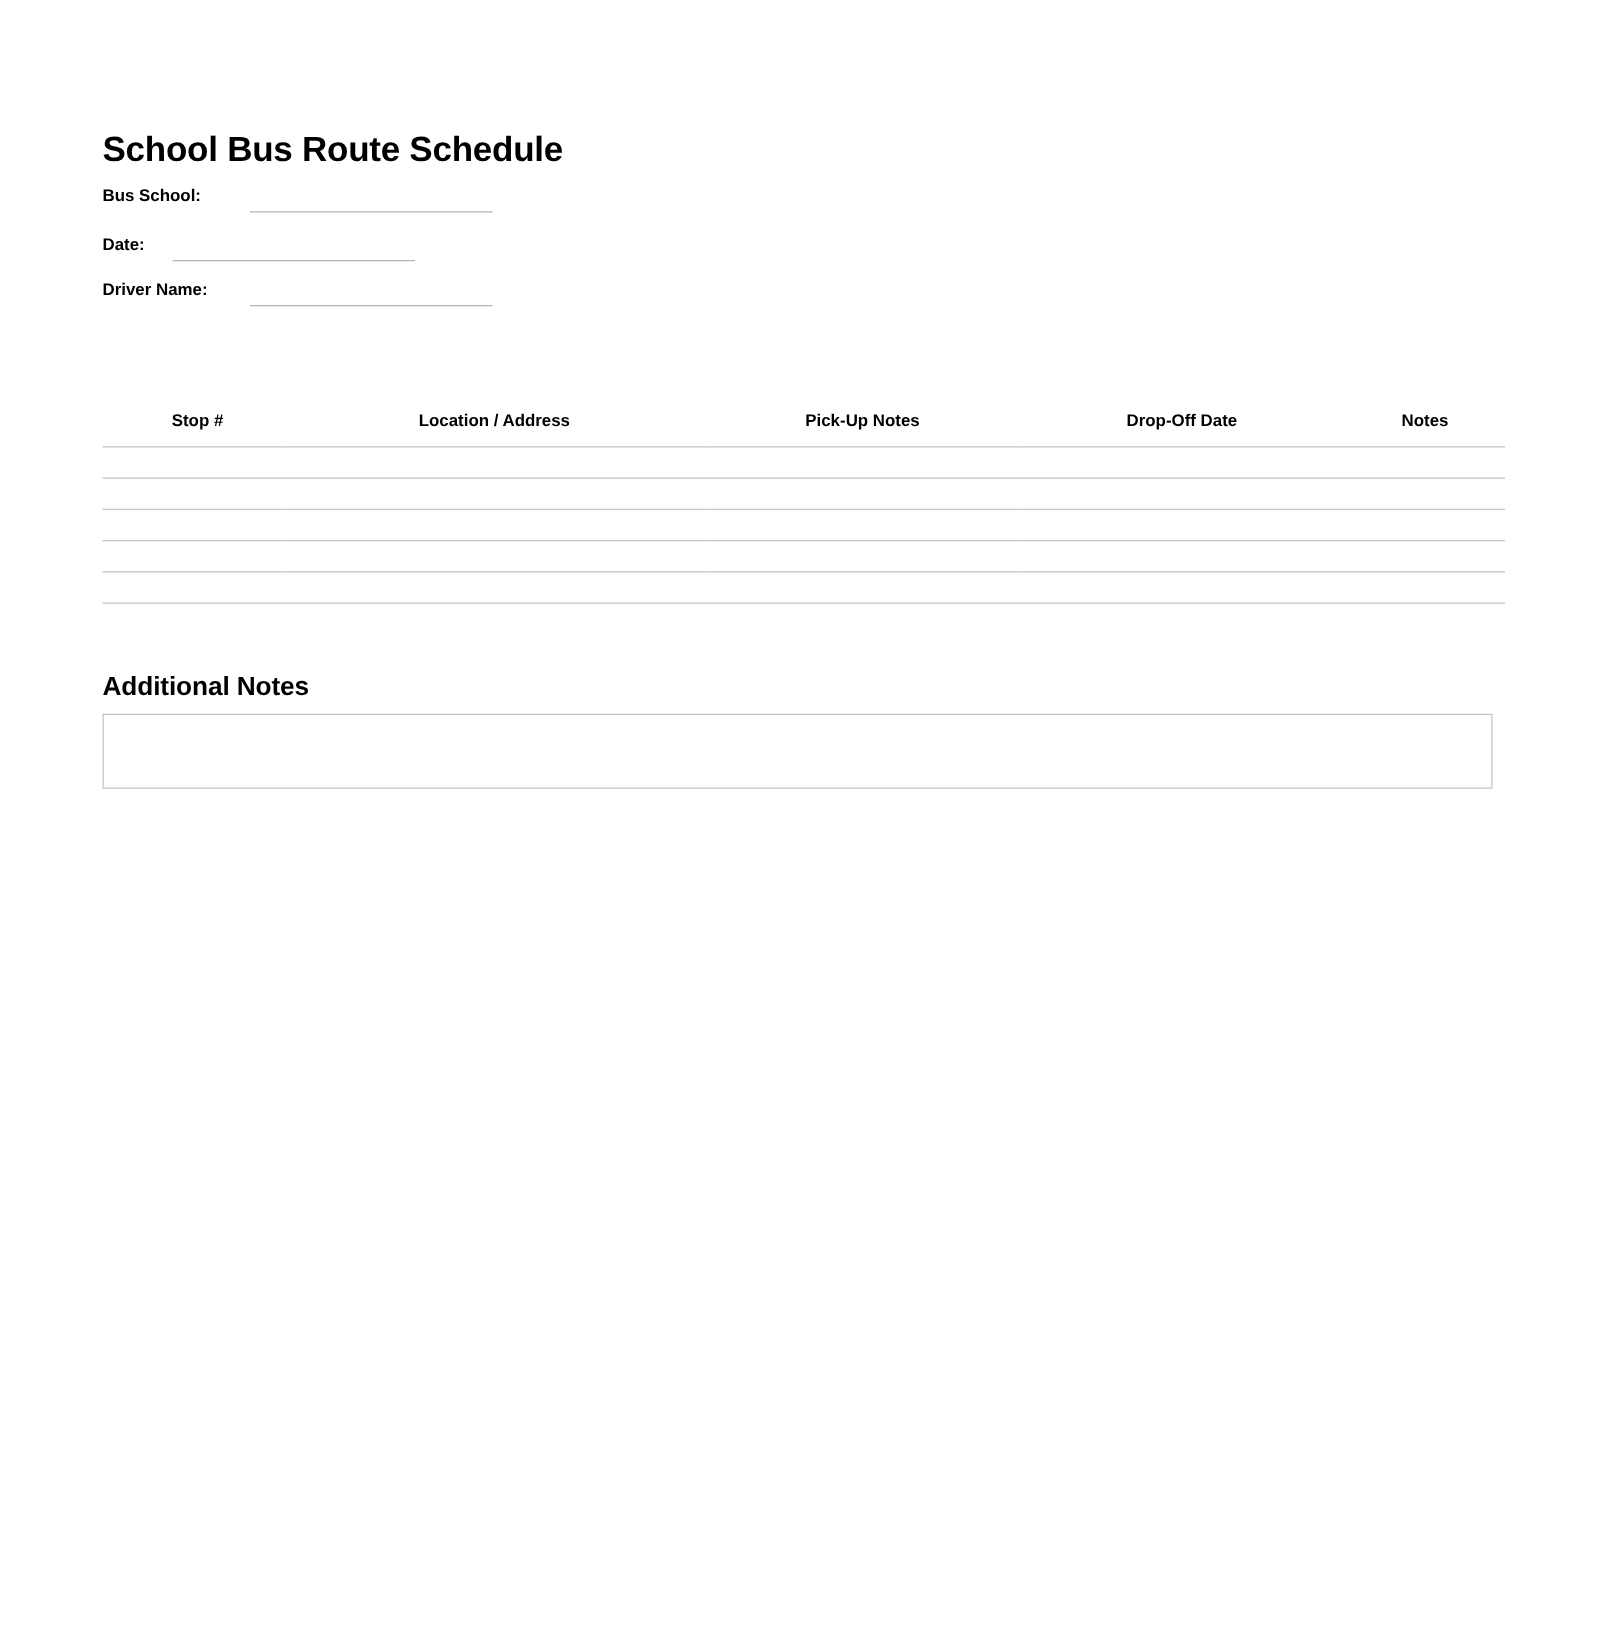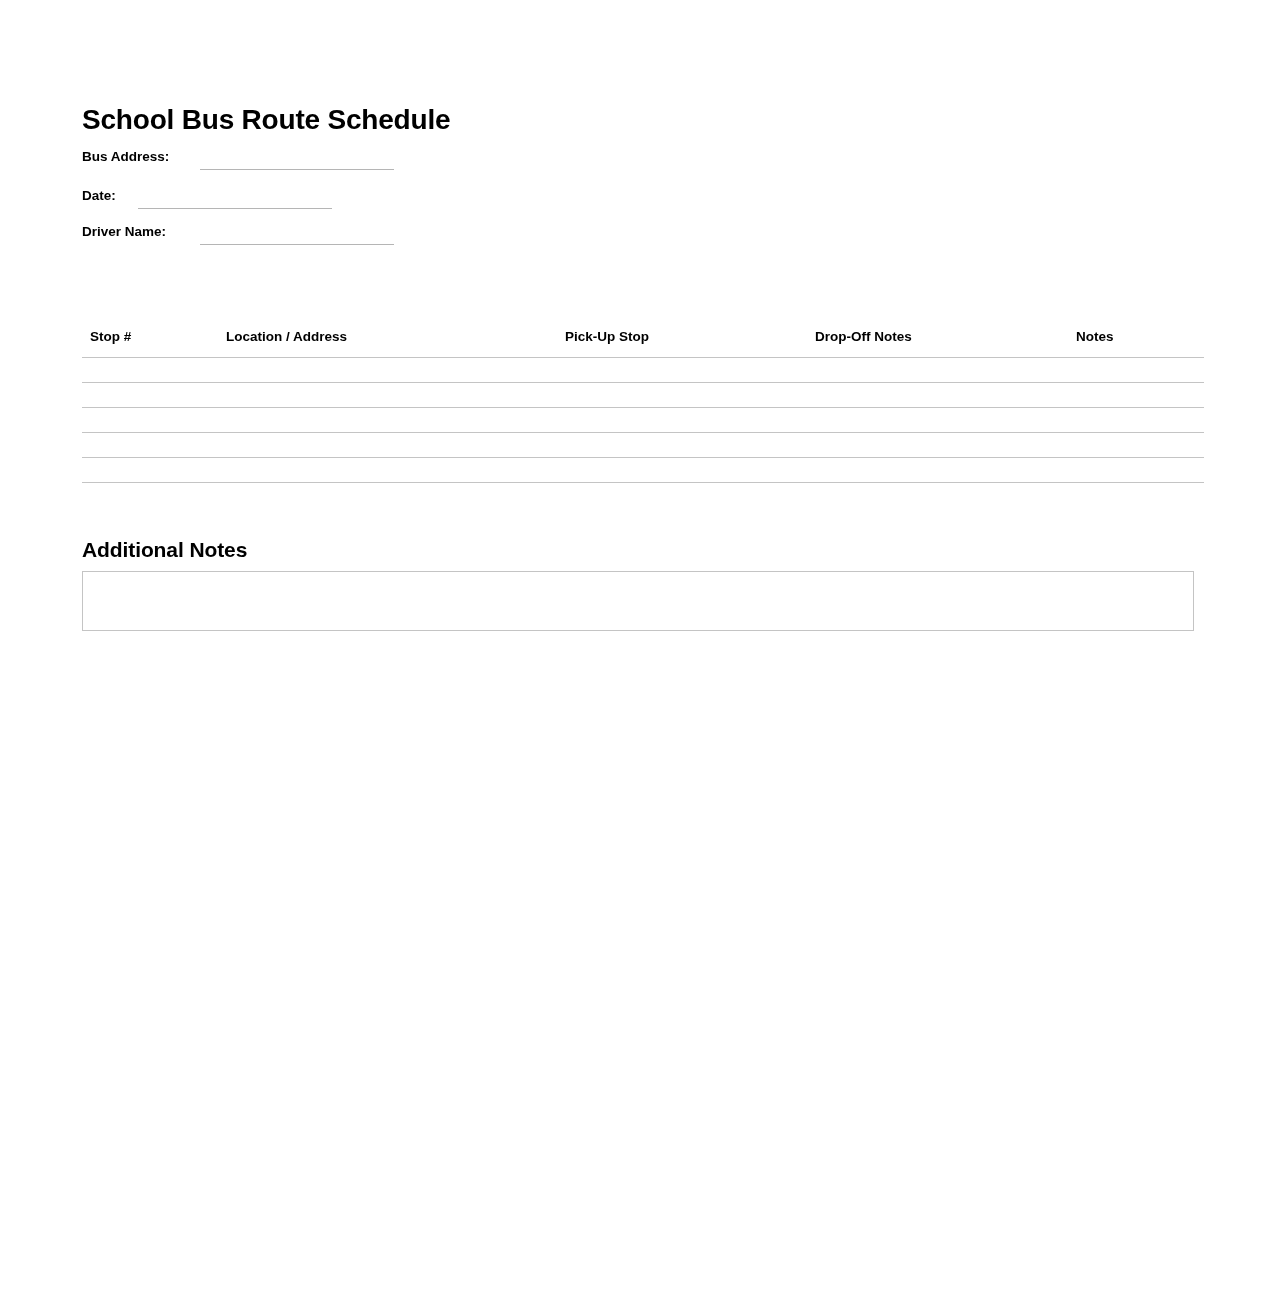--- a/index.html
+++ b/index.html
@@ -79,21 +79,21 @@
     position: absolute;
     left: 82px;
     top: 328px;
     width: 1114px;
     border-collapse: collapse;
     table-layout: fixed;
   }
   .schedule-table th {
     font-size: 13.5px;
     font-weight: bold;
-    text-align: left;
+    text-align: center;
     padding: 0 0 11px 0;
     border-bottom: 1px solid #c4c4c4;
     line-height: 18px;
     white-space: nowrap;
     vertical-align: bottom;
   }
   .schedule-table td {
     height: 24px;
     padding: 0;
     border-bottom: 1px solid #c4c4c4;
@@ -146,43 +146,43 @@
 <body>
 
 <div class="page">
 
   <h1 class="doc-title">School Bus Route Schedule</h1>
 
   <div class="meta-form">
 
 
     <div class="meta-row">
-      <span class="meta-label">Bus Address:</span>
+      <span class="meta-label">Bus School:</span>
       <span class="meta-rule rule-bus"></span>
     </div>
 
     <div class="meta-row row-date">
       <span class="meta-label">Date:</span>
       <span class="meta-rule rule-date"></span>
     </div>
 
     <div class="meta-row">
       <span class="meta-label">Driver Name:</span>
       <span class="meta-rule rule-driver"></span>
     </div>
 
   </div>
 
   <table class="schedule-table">
     <thead>
       <tr>
         <th class="col-stop">Stop #</th>
         <th class="col-location">Location / Address</th>
-        <th class="col-pickup">Pick-Up Stop</th>
-        <th class="col-dropoff">Drop-Off Notes</th>
+        <th class="col-pickup">Pick-Up Notes</th>
+        <th class="col-dropoff">Drop-Off Date</th>
         <th class="col-notes">Notes</th>
       </tr>
     </thead>
     <tbody id="schedule-body">
         <tr>
           <td class="col-stop"></td>
           <td class="col-location"></td>
           <td class="col-pickup"></td>
           <td class="col-dropoff"></td>
           <td class="col-notes"></td>

